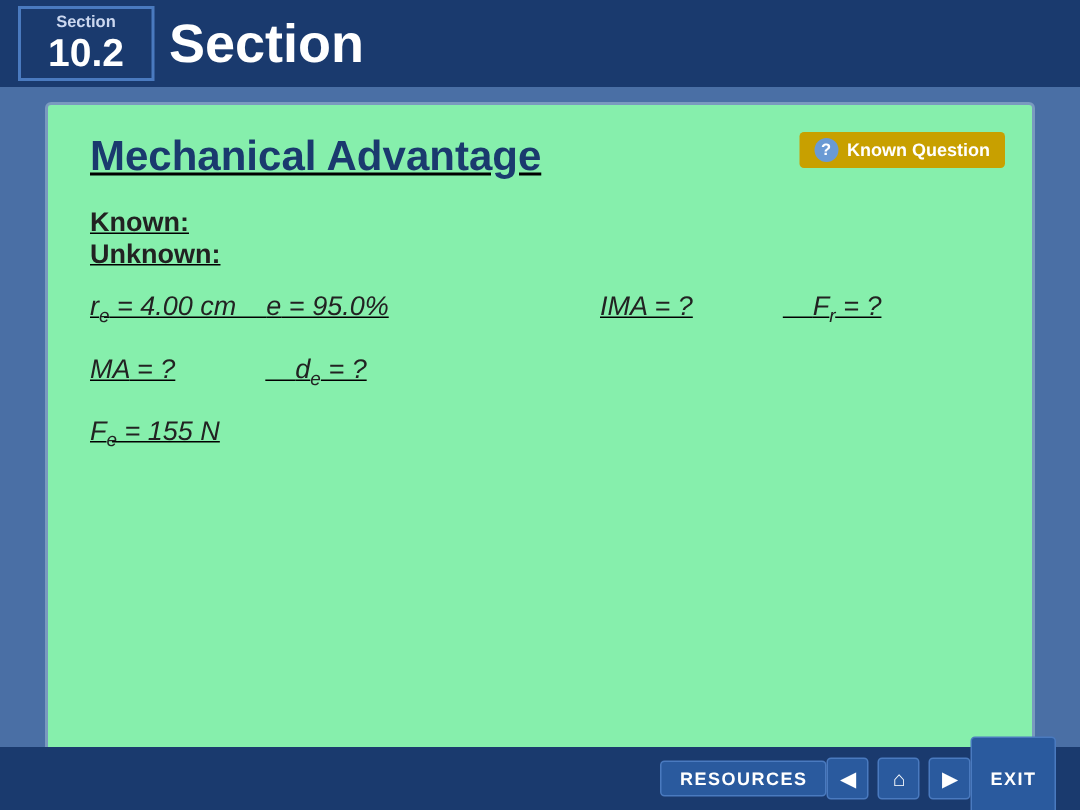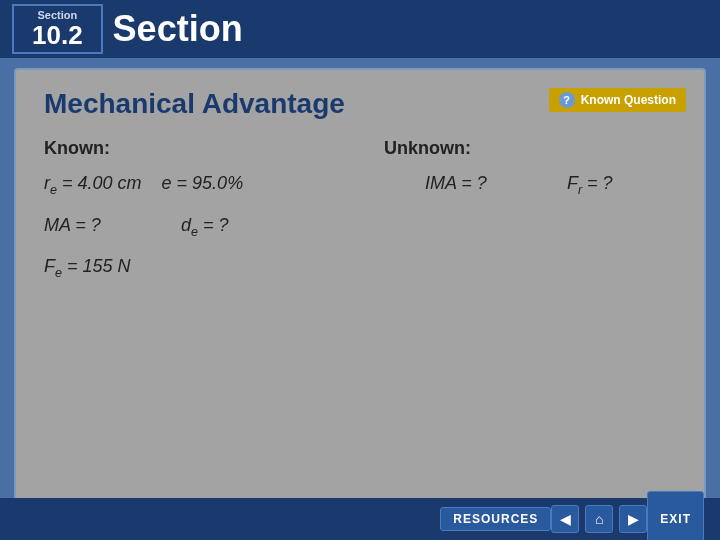--- a/index.html
+++ b/index.html
@@ -48,27 +48,28 @@
 
     .header-title {
       font-size: 36px;
       font-weight: bold;
       color: white;
       font-family: Arial, sans-serif;
     }
 
     
     .main {
-      margin: 10px 14px;
-      background: #a3a3a3;
+      margin: 10px 30px;
+      background: #86efac;
       border-radius: 4px;
       border: 2px solid #7a9abf;
       min-height: 440px;
       padding: 18px 28px;
       position: relative;
+      text-decoration: underline;
     }
 
     .page-title {
       font-size: 28px;
       font-weight: bold;
       color: #1a3a6e;
       margin-bottom: 18px;
       font-family: Arial, sans-serif;
     }
 
@@ -109,20 +110,21 @@
       color: #222;
       margin-bottom: 24px;
       font-family: Arial, sans-serif;
     }
 
     
     .variables-header {
       display: flex;
       gap: 0;
       margin-bottom: 14px;
+      flex-direction: column;
     }
 
     .col-known {
       width: 340px;
       font-size: 18px;
       font-weight: bold;
       color: #222;
     }
 
     .col-unknown {
@@ -131,21 +133,20 @@
       font-size: 18px;
       font-weight: bold;
       color: #222;
     }
 
     
     .var-row {
       display: flex;
       align-items: center;
       margin-bottom: 18px;
-      gap: 41px;
     }
 
     .var-known-cell {
       width: 340px;
       font-size: 18px;
       color: #222;
       font-style: italic;
       font-family: Arial, sans-serif;
     }
 

